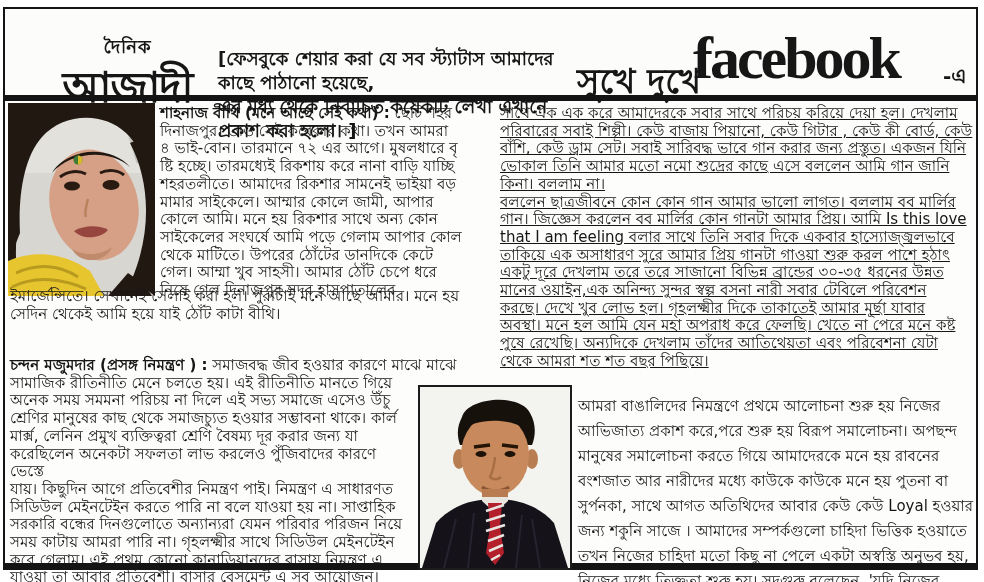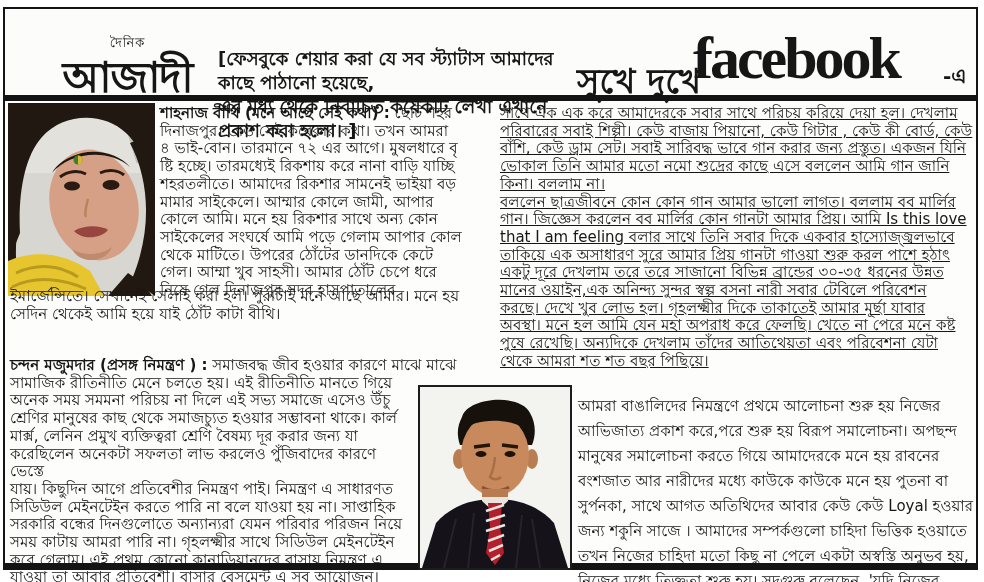--- a/index.html
+++ b/index.html
@@ -11,21 +11,21 @@
   }
   .page-frame{
     position:absolute;left:3px;top:7px;width:975px;height:563px;
     border:2px solid #141414;border-bottom:7px solid #141414;
     background:#fdfdfb;box-sizing:border-box;
   }
   
   .header{position:absolute;left:5px;top:9px;width:971px;height:86px;background:#fcfcfa;}
   .header-rule{position:absolute;left:5px;top:95px;width:971px;height:6px;background:#141414;}
   .masthead{position:absolute;left:30px;top:24px;width:185px;text-align:center;}
-  .masthead-small{display:block;font-size:13px;font-weight:normal;letter-spacing:1px;}
+  .masthead-small{display:block;font-size:18px;font-weight:bold;letter-spacing:1px;}
   .masthead-main{display:block;font-size:42px;font-weight:800;line-height:48px;letter-spacing:-1px;}
   .header-note{
     position:absolute;left:213px;top:38px;width:352px;
     font-size:18px;font-weight:bold;line-height:24px;white-space:pre-line;
   }
   .section-title{position:absolute;left:572px;top:46px;font-size:34px;font-weight:bold;}
   .fb-logo{
     position:absolute;left:688px;top:17px;font-size:60px;font-weight:800;
     letter-spacing:-3px;line-height:64px;font-family:Liberation Serif, serif;
   }

